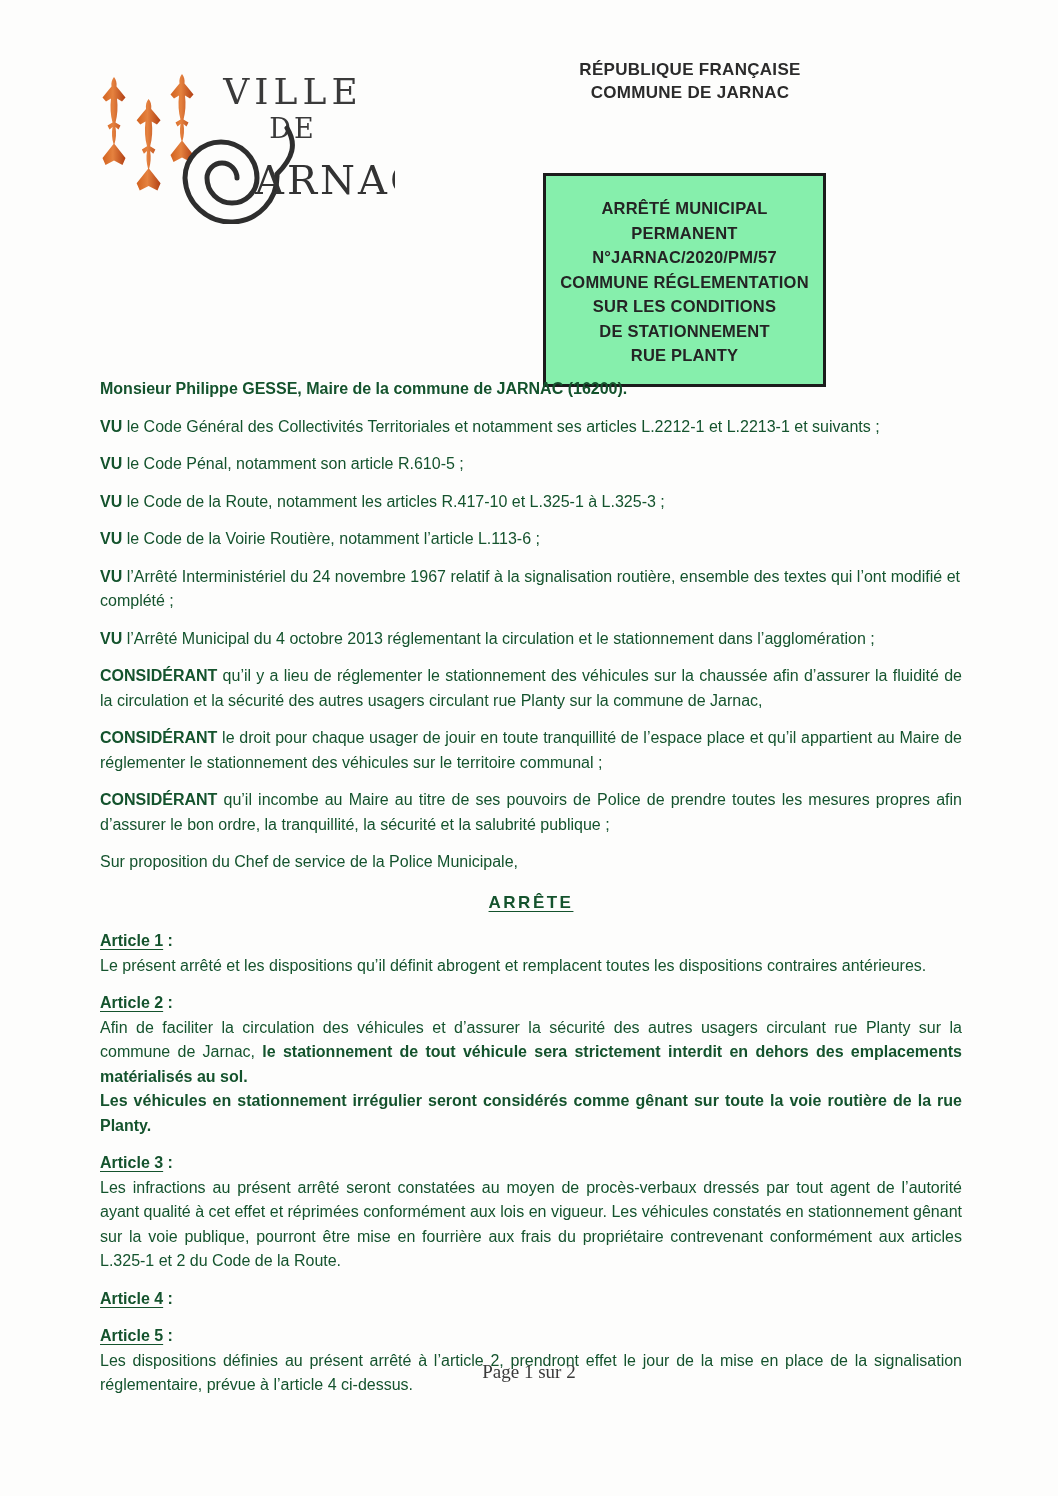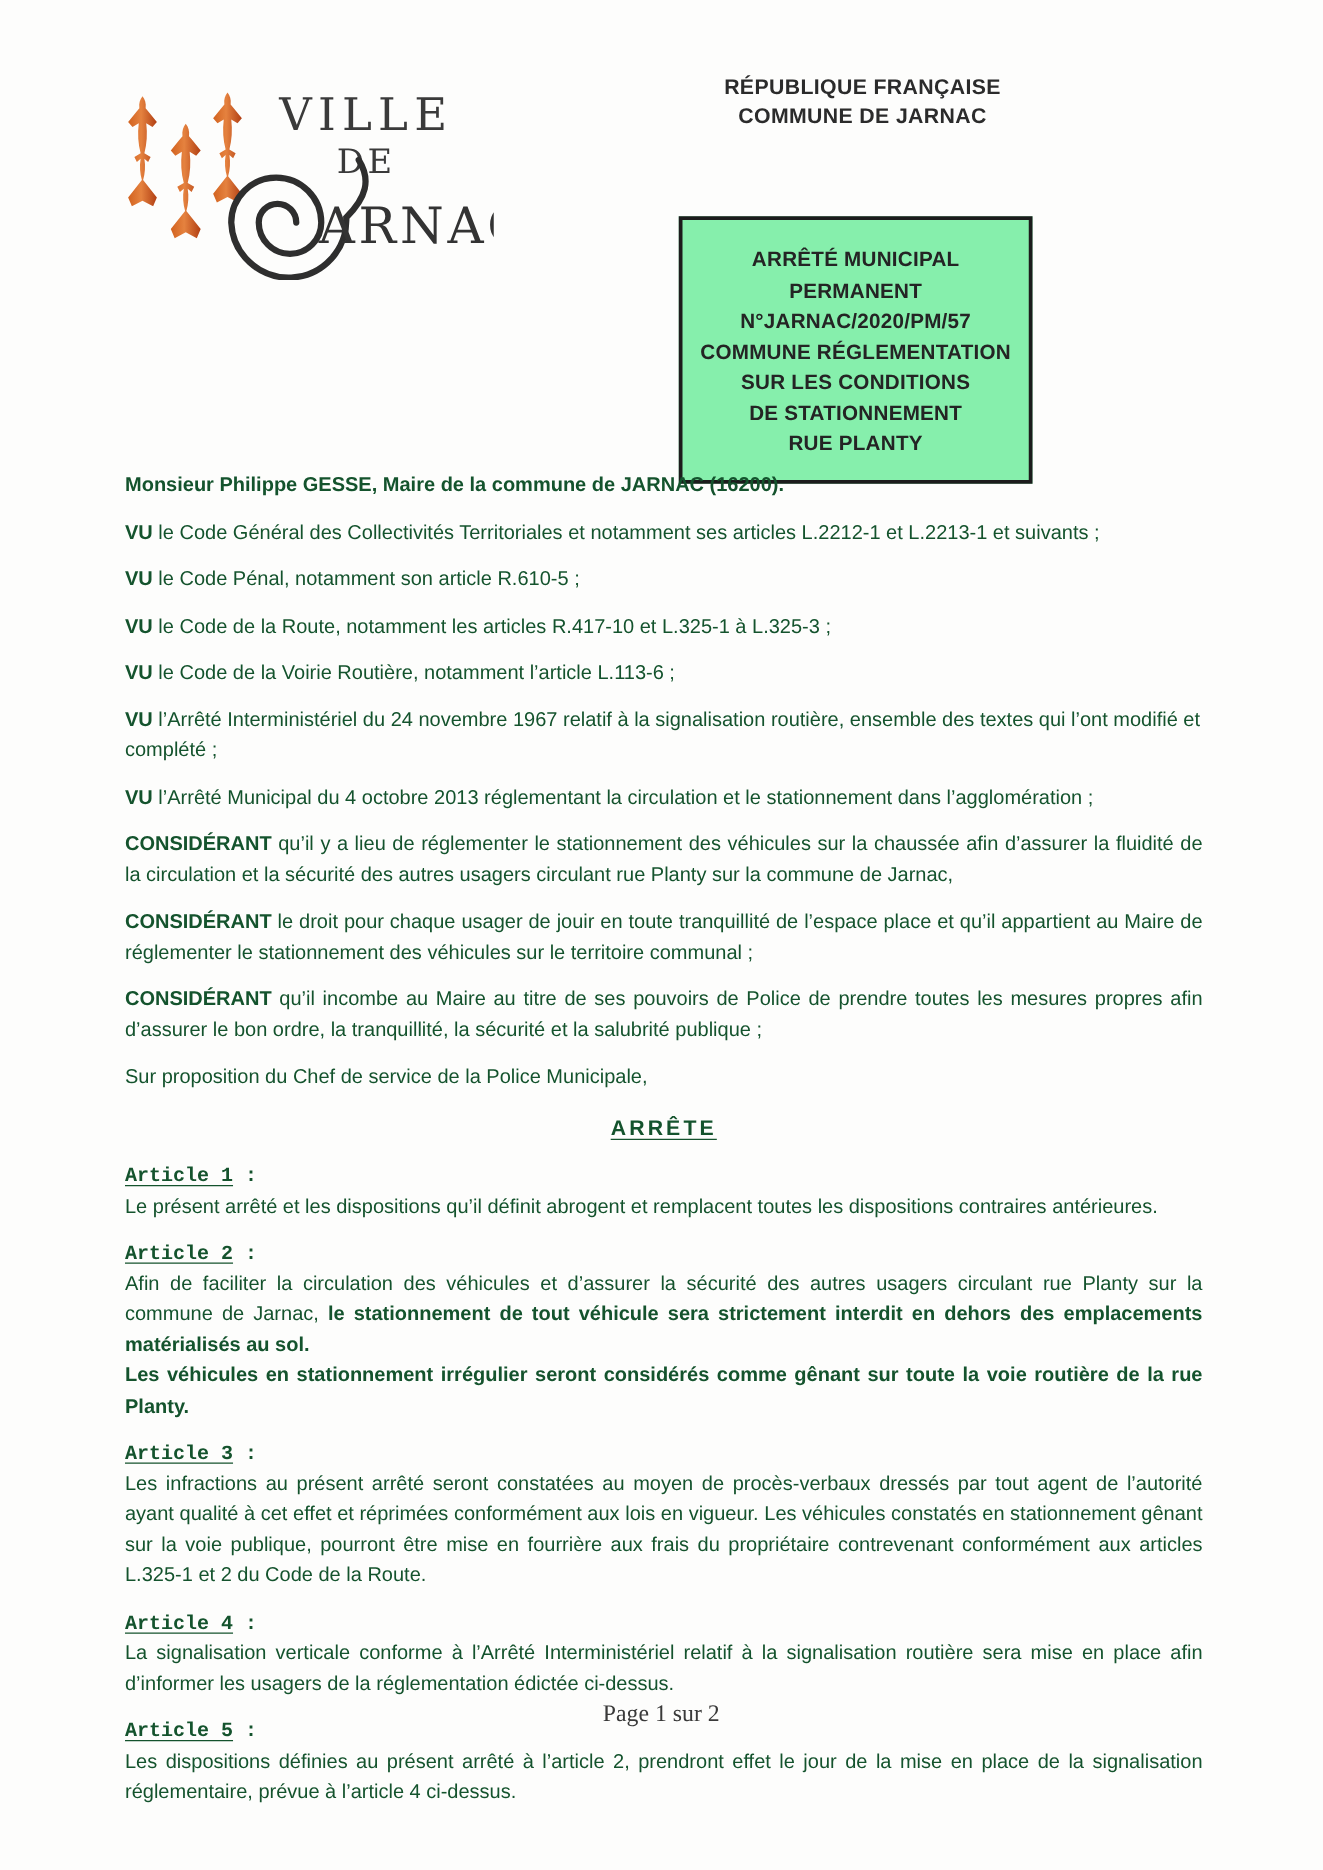--- a/index.html
+++ b/index.html
@@ -41,21 +41,21 @@
   .bold { font-weight: 700; }
   .just { text-align: justify; }
 
   .arrete-head {
     text-align: center; font-weight: 700; font-size: 17px;
     letter-spacing: 2.5px; margin: 16px 0 14px;
   }
   .u { text-decoration: underline; text-underline-offset: 3px; }
 
   .article { margin: 0 0 13px; }
-  .article-heading { font-weight: 700; font-size: 16px; line-height: 24.5px; font-family: Liberation Mono, monospace; }
+  .article-heading { font-weight: 700; font-size: 16px; line-height: 24.5px; }
   .article p { margin: 0; text-align: justify; }
 
   .footer {
     position: absolute; left: 0; right: 0; top: 1361px;
     text-align: center;
     font-family: "Liberation Serif", serif;
     font-size: 19px; color: #3a3a3a;
   }
 </style>
 </head>
@@ -133,21 +133,20 @@
           <div class="article-heading"><span class="u">Article 2</span><span> :</span></div>
           <p><span>Afin de faciliter la circulation des véhicules et d’assurer la sécurité des autres usagers circulant rue Planty sur la commune de Jarnac, </span><b>le stationnement de tout véhicule sera strictement interdit en dehors des emplacements matérialisés au sol.</b></p>
           <p><b>Les véhicules en stationnement irrégulier seront considérés comme gênant sur toute la voie routière de la rue Planty.</b></p>
         </div>
         <div class="article">
           <div class="article-heading"><span class="u">Article 3</span><span> :</span></div>
           <p><span>Les infractions au présent arrêté seront constatées au moyen de procès-verbaux dressés par tout agent de l’autorité ayant qualité à cet effet et réprimées conformément aux lois en vigueur. Les véhicules constatés en stationnement gênant sur la voie publique, pourront être mise en fourrière aux frais du propriétaire contrevenant conformément aux articles L.325-1 et 2 du Code de la Route.</span></p>
         </div>
         <div class="article">
           <div class="article-heading"><span class="u">Article 4</span><span> :</span></div>
-          <p><span>La signalisation verticale conforme à l’Arrêté Interministériel relatif à la signalisation routière sera mise en place afin d’informer les usagers de la réglementation édictée ci-dessus.</span></p>
         </div>
         <div class="article">
           <div class="article-heading"><span class="u">Article 5</span><span> :</span></div>
           <p><span>Les dispositions définies au présent arrêté à l’article 2, prendront effet le jour de la mise en place de la signalisation réglementaire, prévue à l’article 4 ci-dessus.</span></p>
         </div>
       </div>
   </div>
 
   <div class="footer">Page 1 sur 2</div>
 

